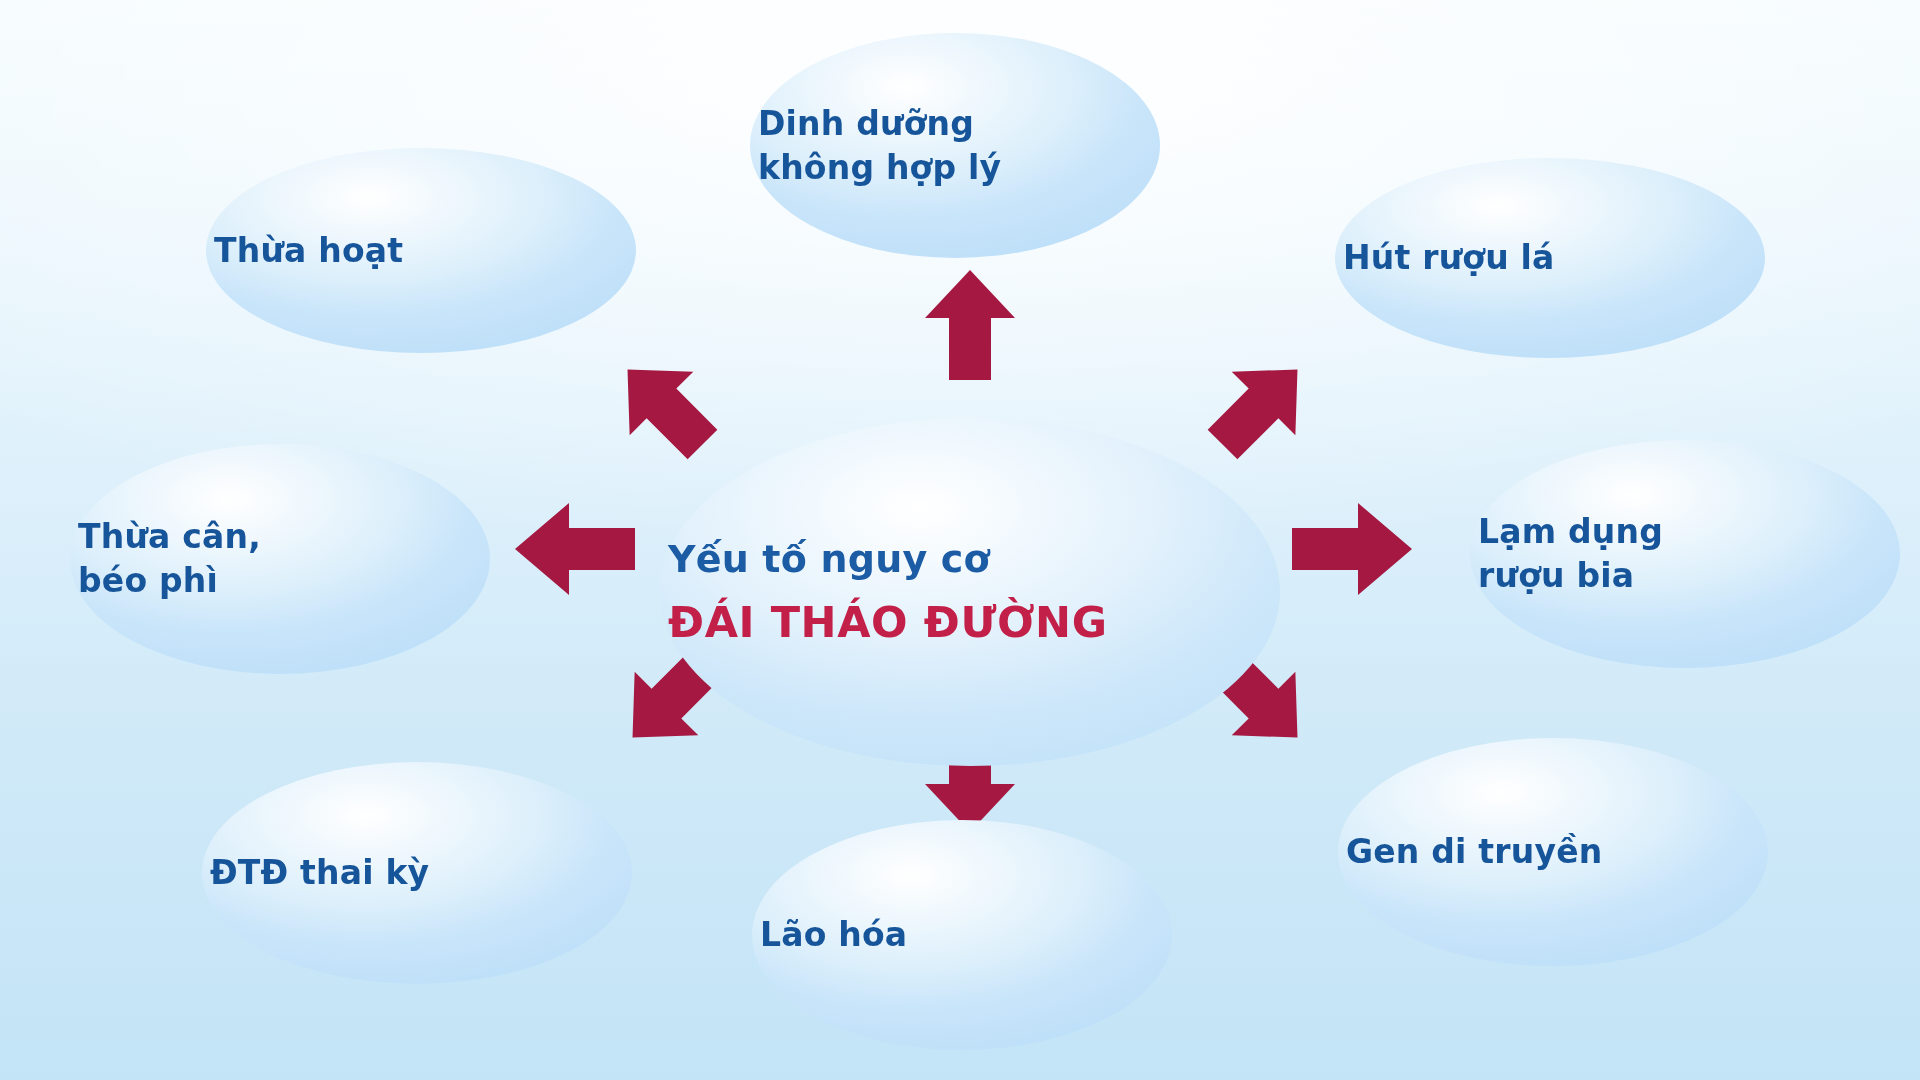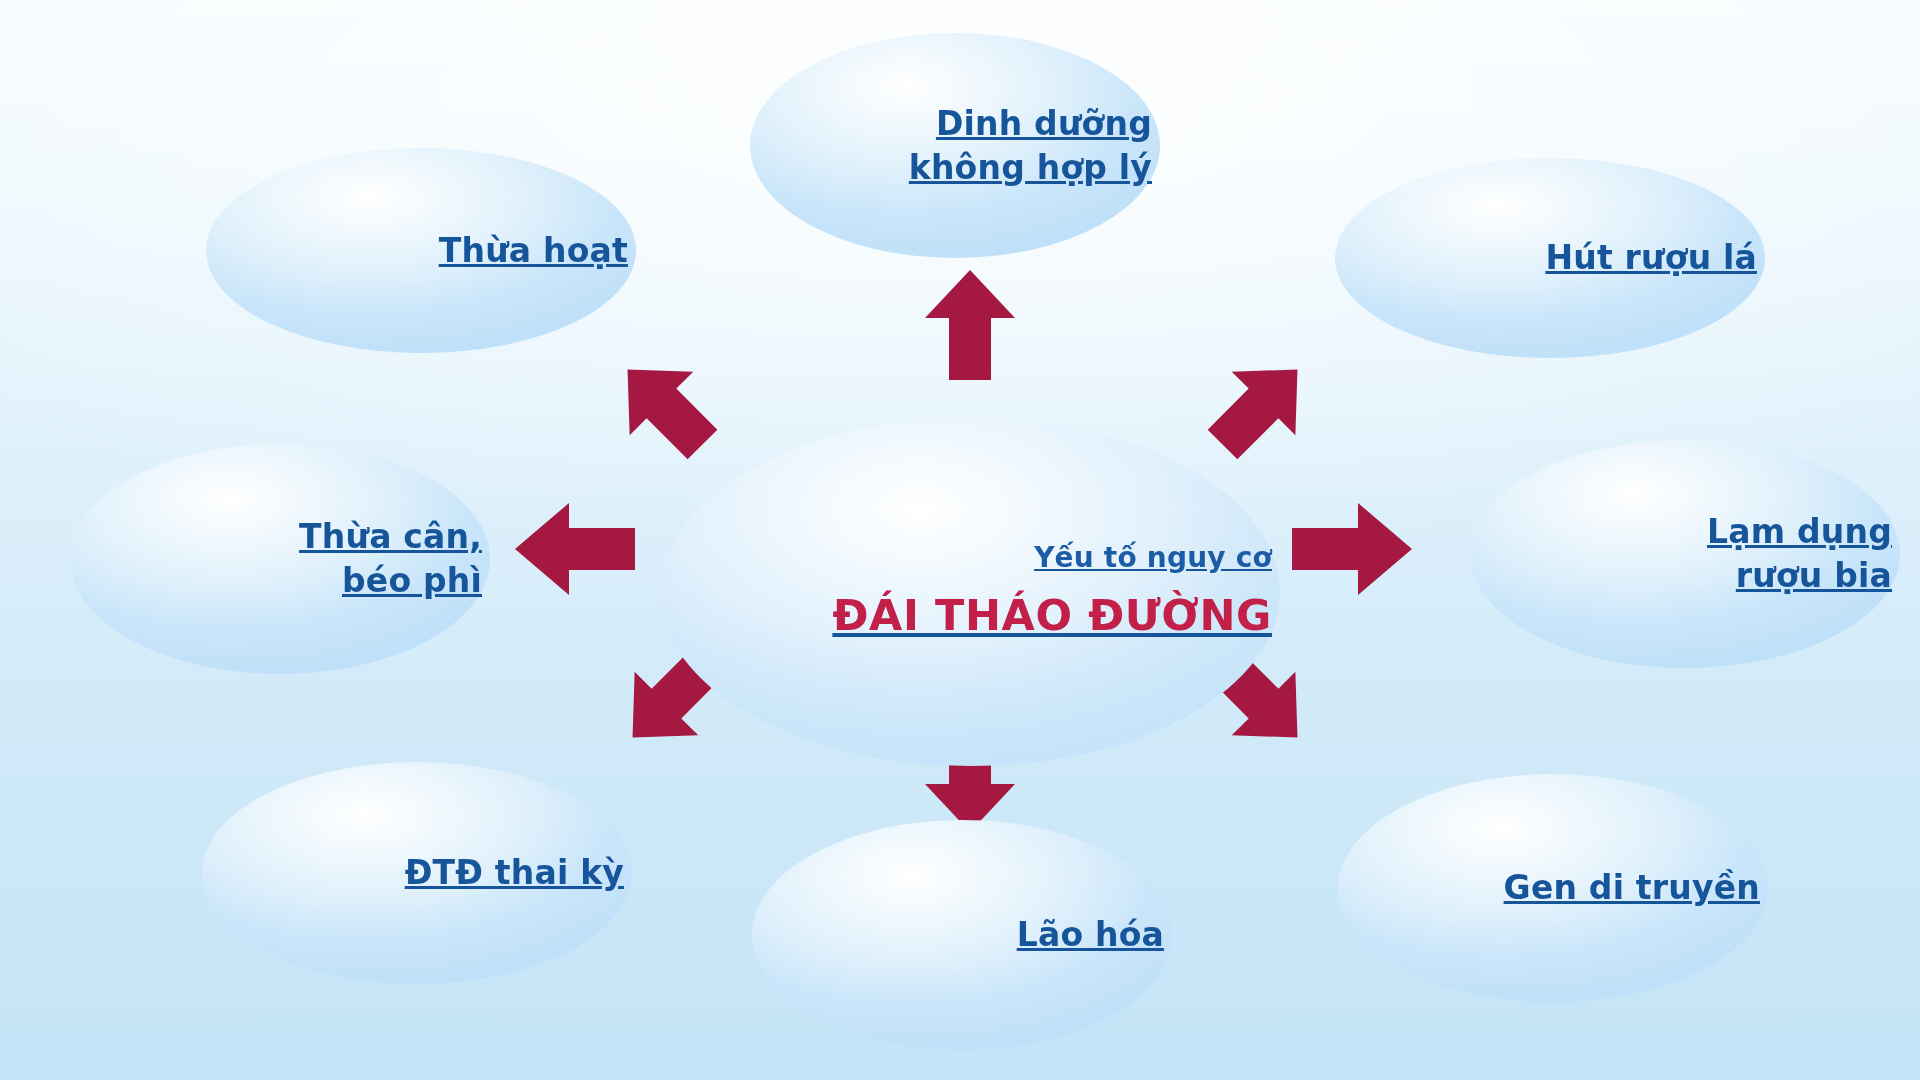--- a/index.html
+++ b/index.html
@@ -36,44 +36,43 @@
       linear-gradient(to bottom, #f4fbfe 0%, #e9f6fd 22%, #ddf0fb 45%, #cfe9f8 70%, #c3e4f7 100%);
     pointer-events: none;
   }
 
   
   .node {
     position: absolute;
     display: flex;
     align-items: center;
     justify-content: center;
-    text-align: right;
+    text-align: left;
     border-radius: 50%;
     color: #17559b;
     font-weight: 700;
     line-height: 1.32;
     letter-spacing: 0.2px;
     box-sizing: border-box;
-    text-decoration: underline;
   }
   .node .lines { width: 100%; padding: 0 8px; }
   .node .ln { display: block; white-space: nowrap; }
 
   .satellite {
     background:
       radial-gradient(ellipse 78% 78% at 38% 24%, #ffffff 0%, #eef7fd 26%, #dcefFb 52%, #c9e5fa 74%, #bfe0f9 100%);
     font-size: 33px;
   }
 
   #node-center {
     background:
       radial-gradient(ellipse 80% 80% at 42% 26%, #ffffff 0%, #f2f9fe 22%, #e2f1fc 48%, #cfe8fa 72%, #c2e2f9 100%);
   }
   #node-center .title-sub {
-    font-size: 28px;
+    font-size: 38px;
     color: #1b5ca5;
     font-weight: 700;
     margin-bottom: 10px;
     white-space: nowrap;
   }
   #node-center .title-main {
     font-size: 43px;
     color: #c22048;
     font-weight: 800;
     letter-spacing: 0.6px;
@@ -191,19 +190,19 @@
       <span class="ln">rượu bia</span>
     </div>
   </div>
 
   <div class="node satellite" style="left:752px; top:820px; width:420px; height:230px;">
     <div class="lines">
       <span class="ln">Lão hóa</span>
     </div>
   </div>
 
-  <div class="node satellite" style="left:1338px; top:774px; width:430px; height:228px;">
+  <div class="node satellite" style="left:1338px; top:738px; width:430px; height:228px;">
     <div class="lines">
       <span class="ln">Gen di truyền</span>
     </div>
   </div>
 
 </div>
 
 </body></html>

